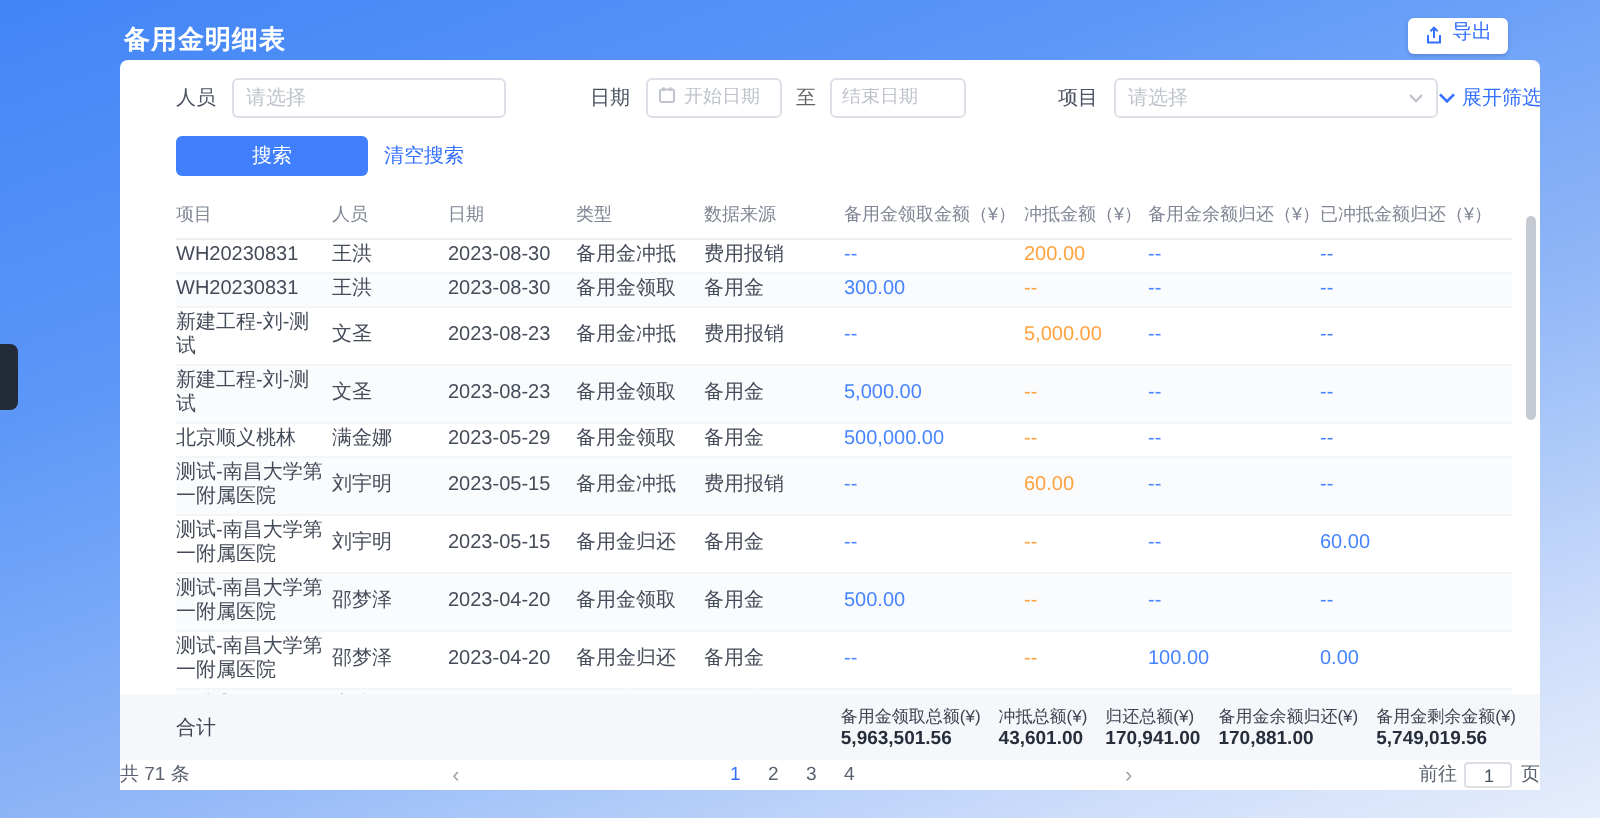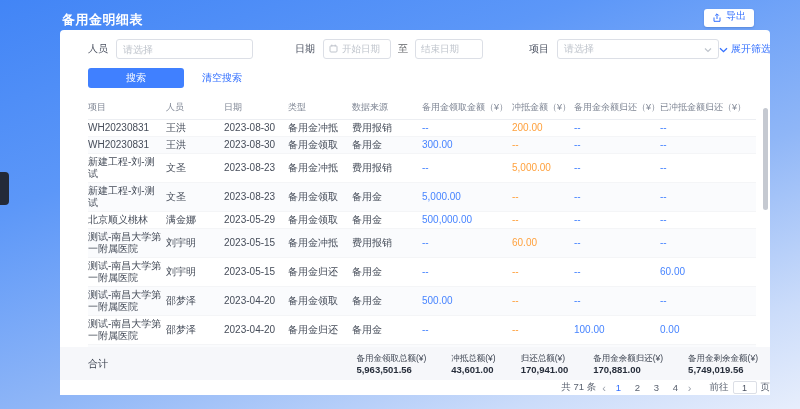--- a/index.html
+++ b/index.html
@@ -32,41 +32,41 @@
   .date-sep { margin:0 7px; color:#606266; }
   .grp-date { margin-left:42px; display:flex; align-items:center; }
   .grp-project { margin-left:46px; display:flex; align-items:center; }
   .select-box { width:162px; display:flex; align-items:center; justify-content:space-between; padding:0 6px; cursor:pointer; }
   .select-ph { color:#bfc4cc; font-size:10px; }
   .expand-link { margin-left:auto; color:#3370ff; display:flex; align-items:center; gap:3px; cursor:pointer; white-space:nowrap; }
   
   .actions { display:flex; align-items:center; margin:9px 0 0 28px; height:20px; }
   .search-btn { width:96px; height:20px; background:#4080ff; color:#fff; border:none; border-radius:3px; font-size:10px;
     cursor:pointer; font-family:inherit; }
-  .clear-link { margin-left:18px; color:#3370ff; font-size:10px; cursor:pointer; }
+  .clear-link { margin-left:8px; color:#3370ff; font-size:10px; cursor:pointer; }
   
   table { table-layout:fixed; width:668px; margin:8px 0 0 28px; border-collapse:collapse; }
   th { font-size:9px; font-weight:normal; color:#7f8694; text-align:left; padding:5px 4px 5px 0; white-space:nowrap;
     overflow:hidden; border-bottom:1px solid #eceef2; }
   td { font-size:10px; color:#454c59; padding:2px 4px 2px 0; line-height:12px; vertical-align:middle;
     border-bottom:1px solid #f4f5f7; word-break:break-all; }
   tr.alt td { background:#fafbfd; }
   .c0{width:78px} .c1{width:58px} .c2{width:64px} .c3{width:64px} .c4{width:70px} .c5{width:90px} .c6{width:62px} .c7{width:86px} .c8{width:96px}
   td.t5, td.t7, td.t8 { color:#4784ff; }
   td.t6 { color:#ffa13d; }
   
   .summary { position:absolute; left:0; bottom:15px; width:710px; height:33px; background:#f6f7fa;
     display:flex; align-items:center; }
   .summary-label { margin-left:28px; font-size:10px; color:#3c4350; }
-  .summary-stats { margin-left:auto; display:flex; gap:25px; padding-right:12px;align-items:flex-end; }
+  .summary-stats { margin-left:auto; display:flex; gap:9px; padding-right:12px;align-items:flex-end; }
   .stat-label { font-size:8.5px; color:#3c4350; line-height:11px; white-space:nowrap; }
   .stat-value { font-size:9.5px; color:#272e3b; font-weight:bold; line-height:11px; }
   
   .pagination { position:absolute; left:0; bottom:0; width:710px; height:15px; background:#fff;
-    display:flex; align-items:center; justify-content:flex-end; gap:6px; font-size:9.5px; color:#5a6270; }
+    display:flex; align-items:center; justify-content:space-between; gap:6px; font-size:9.5px; color:#5a6270; }
   .page { min-width:13px; text-align:center; cursor:pointer; }
   .page.active { color:#3370ff; }
   .pg-arrow { color:#9aa0ab; cursor:pointer; font-size:11px; line-height:10px; }
   .goto-wrap { display:flex; align-items:center; gap:4px; margin-left:12px; }
   .goto-input { width:24px; height:13px; border:1px solid #dcdfe6; border-radius:2px; text-align:center; font-size:9px;
     font-family:inherit; color:#4a5160; outline:none; }
   
   .v-scrollbar { position:absolute; right:2px; top:78px; width:5px; height:102px; background:#c5c9d1; border-radius:3px; cursor:grab; }
 </style>
 </head>

